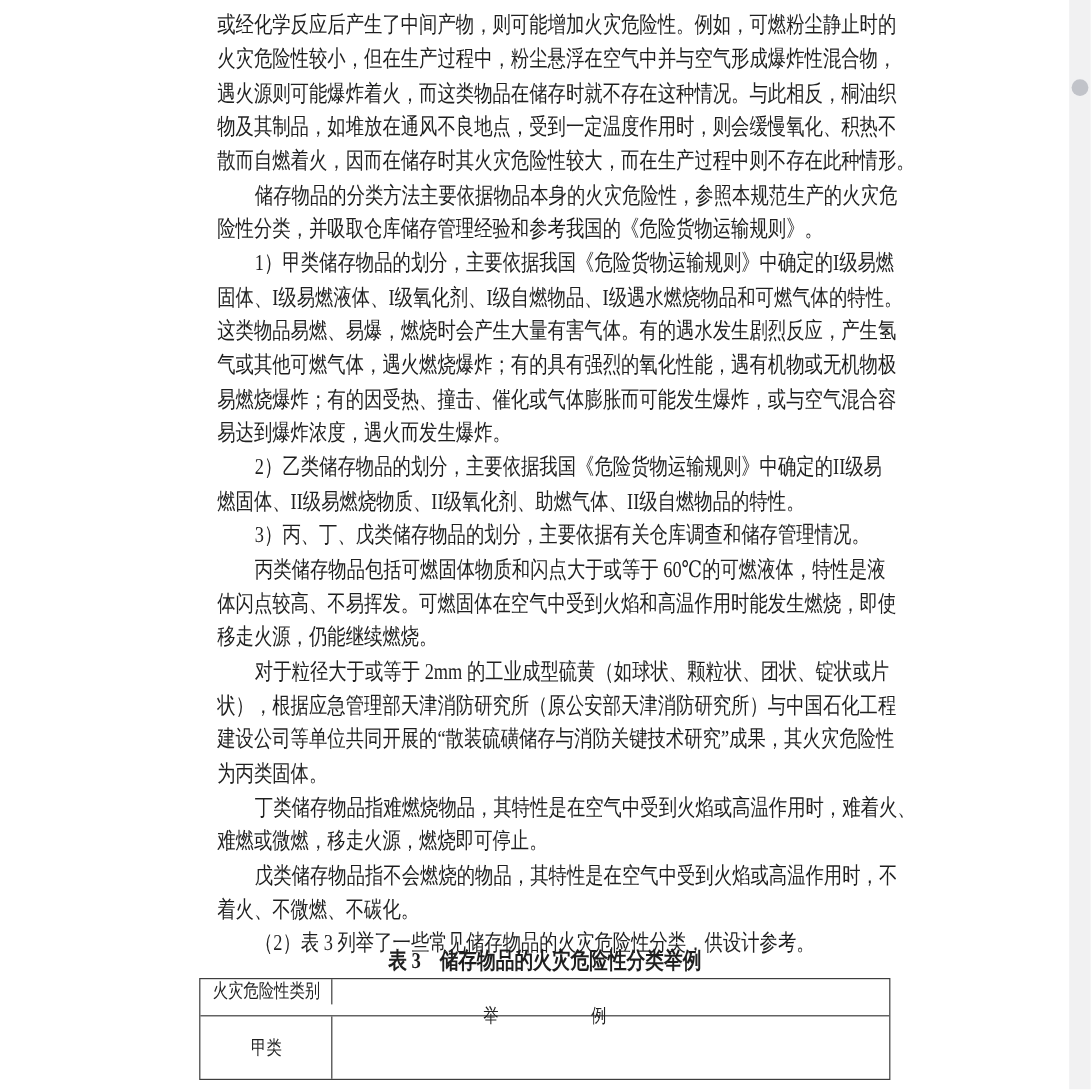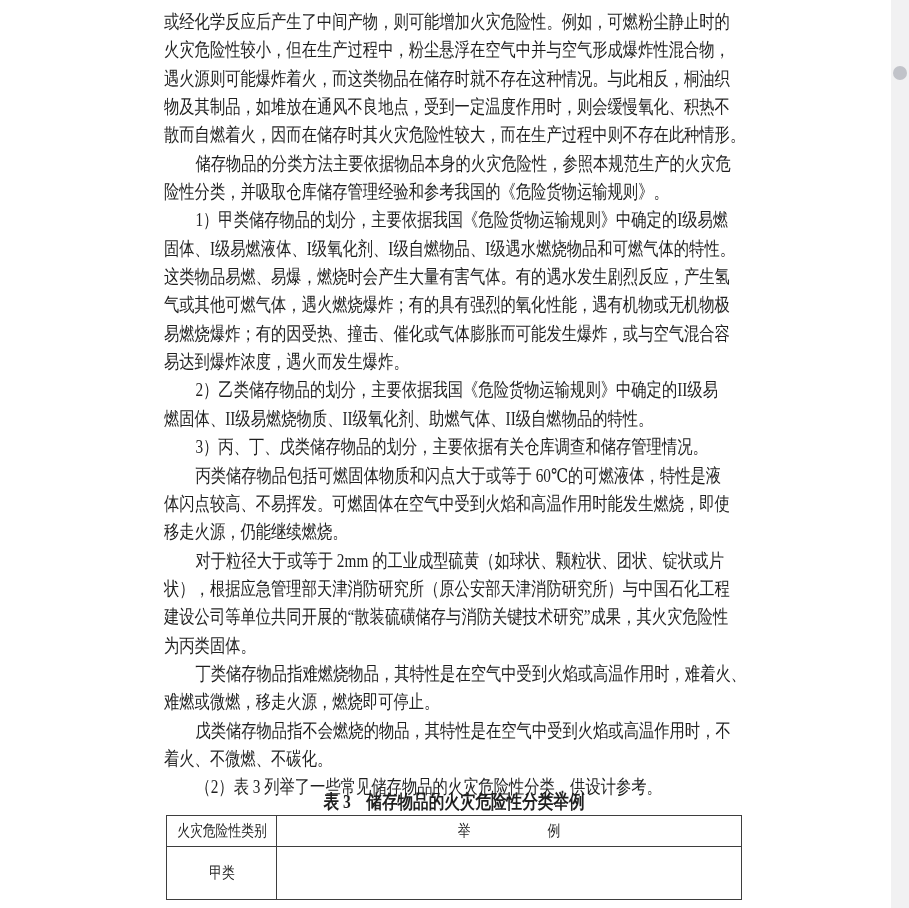--- a/index.html
+++ b/index.html
@@ -3,39 +3,39 @@
 <meta charset="utf-8">
 <style>
   html,body { margin:0; padding:0; }
   body {
     width:909px; height:908px; position:relative; overflow:hidden;
     background:#ffffff;
     font-family:"Liberation Serif","DejaVu Serif",serif;
     color:#1f1f1f;
   }
   
-  .textblock { position:absolute; left:164px; top:8px; width:567px; }
+  .textblock { position:absolute; left:181px; top:8px; width:567px; }
   .line {
     height:28.35px; line-height:28.35px; font-size:19px;
     white-space:nowrap; transform:scaleX(0.805); transform-origin:0 50%;
   }
   .line.ind { text-indent:39px; }
   
   .caption {
     position:absolute; left:166px; top:789px; width:576px;
     text-align:center; font-weight:bold; font-size:19px; line-height:26px;
     white-space:nowrap; transform:scaleX(0.82); transform-origin:50% 50%;
   }
   
   .tbl {
     position:absolute; left:166px; top:815px; width:576px;
     border:1.5px solid #3e3e3e; box-sizing:border-box; background:#ffffff;
   }
   .trow { display:flex; }
-  .trow.head { height:30px; border-bottom:1.5px solid #3e3e3e; }
+  .trow.head { height:30px; border-bottom:1.5px solid #3e3e3e;flex-direction:column; }
   .trow.bodyrow { height:52px; }
   .cell { box-sizing:border-box; }
   .c1 { width:110px; border-right:1.5px solid #3e3e3e;
         display:flex; align-items:center; justify-content:center; }
   .c2 { flex:1; min-width:0; }
   .head .c2 { display:flex; align-items:center; justify-content:center;text-align:right; }
   .cellfont { font-size:16px; white-space:nowrap;
               transform:scaleX(0.8); transform-origin:50% 50%; }
   .ex { padding:2px 0 0 9px; }
   .exline {

